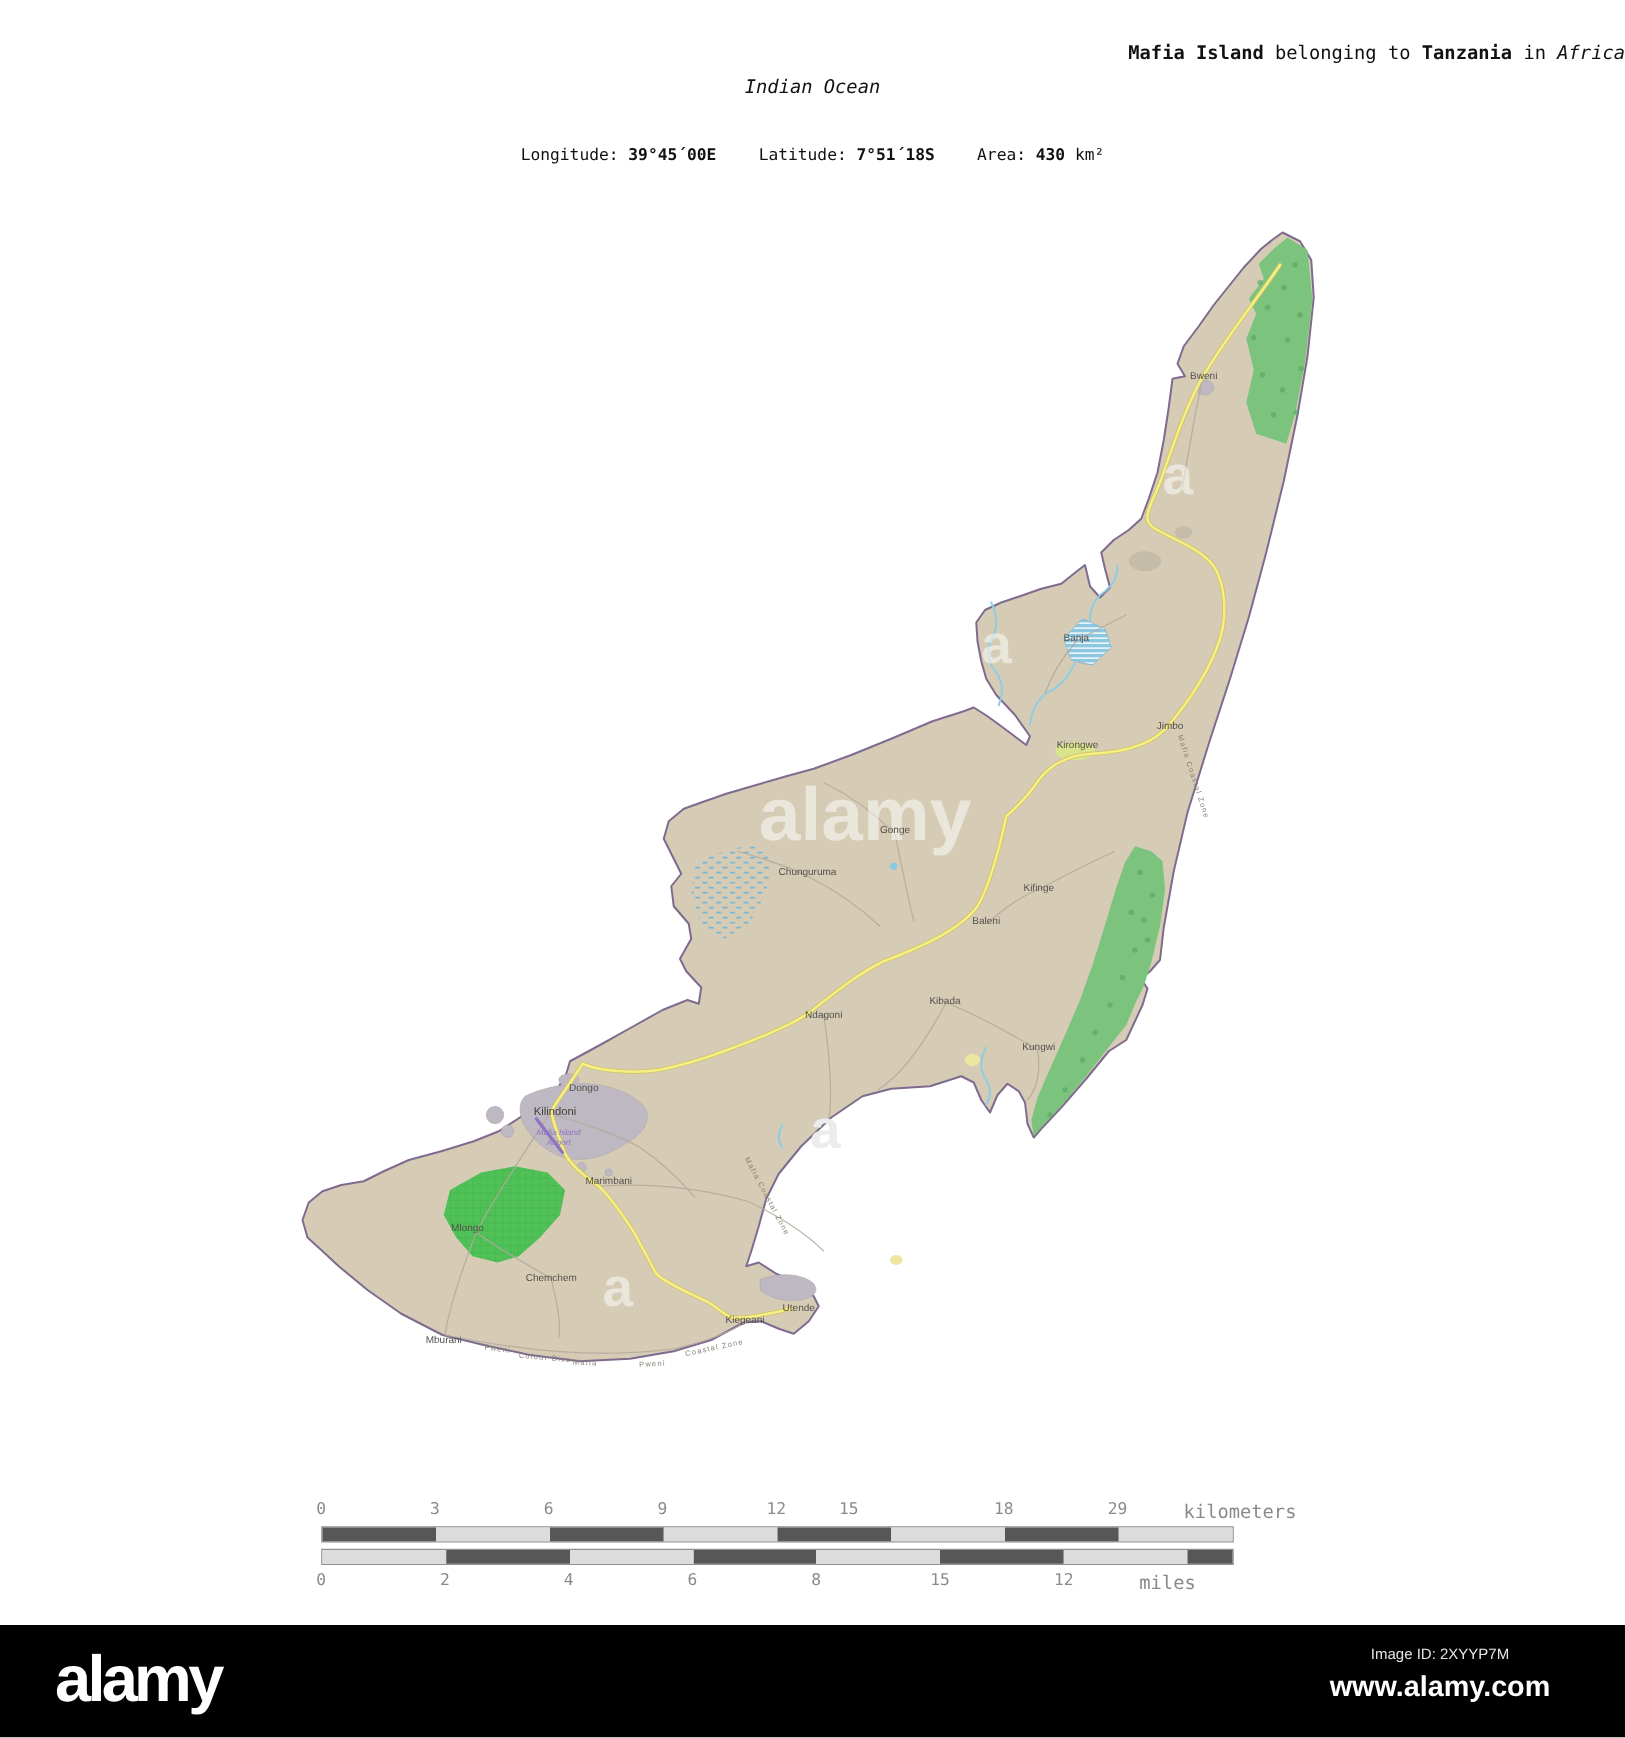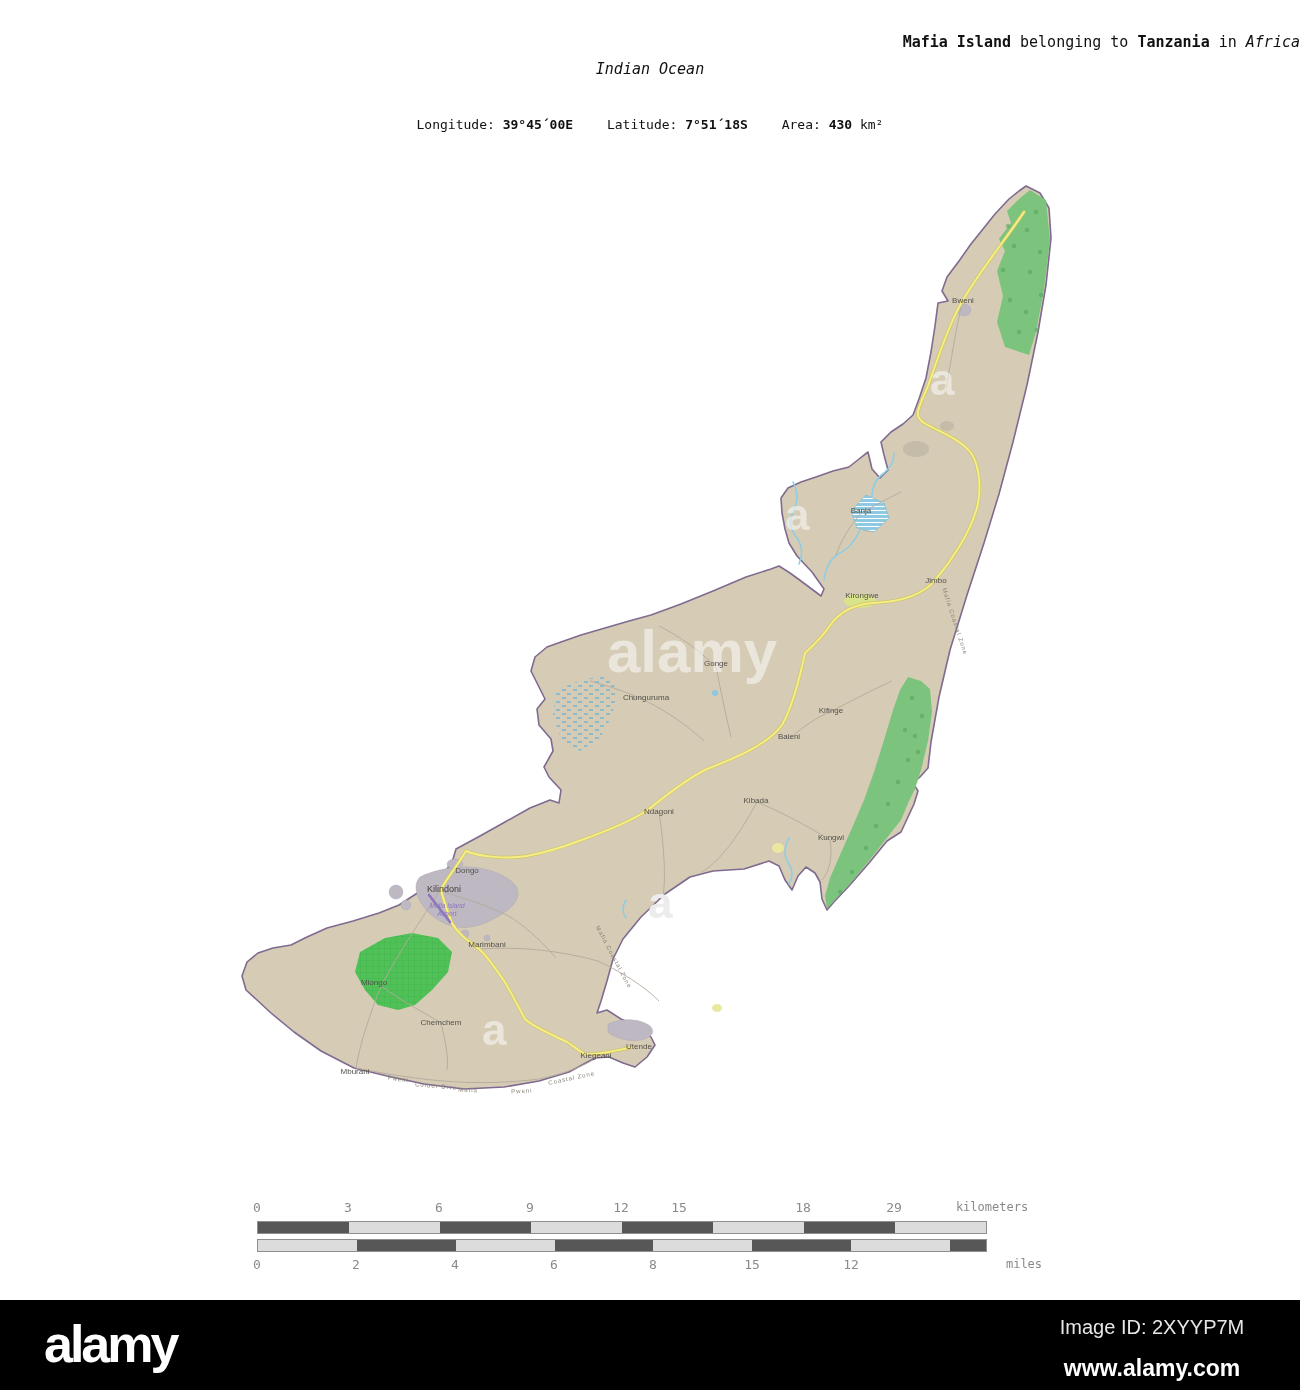--- a/index.html
+++ b/index.html
@@ -37,36 +37,36 @@
   .town-big{font-size:9px;fill:#413e38;}
   .airport-label{font-family:"Liberation Sans",sans-serif;font-size:6.5px;font-style:italic;
                  fill:var(--airport);text-anchor:middle;}
   .coast-label{font-family:"Liberation Sans",sans-serif;font-size:6px;fill:#8a8276;
                text-anchor:middle;letter-spacing:1px;}
   .wm{fill:rgba(255,255,255,.5);font-family:"Liberation Sans",sans-serif;font-weight:bold;}
   .wm-on-white{fill:#ececec;font-family:"Liberation Sans",sans-serif;font-weight:bold;}
 
   
   .tick{position:absolute;transform:translateX(-50%);font-size:13px;color:var(--scale-text);}
-  .unit{position:absolute;transform:translateX(-50%);font-size:12px;color:var(--scale-text);text-align:center;}
+  .unit{position:absolute;transform:translateX(-50%);font-size:15px;color:var(--scale-text);text-align:center;}
   .bar{position:absolute;left:257px;width:728px;height:11px;border:1px solid #8f8f8f;
        box-sizing:content-box;display:flex;}
   .seg{height:100%;}
   .seg.d{background:var(--scale-dark);}
   .seg.l{background:var(--scale-light);}
 
   
   .footer{position:absolute;left:0;top:1300px;width:1300px;height:90px;background:#000;}
   .alamy-logo{position:absolute;left:44px;top:14px;color:#fff;
               font-family:"Liberation Sans",sans-serif;font-weight:bold;
               font-size:52px;letter-spacing:-3px;}
   .footer-right{position:absolute;right:28px;top:16px;width:240px;text-align:center;
                 font-family:"Liberation Sans",sans-serif;color:#fff;}
-  .image-id{font-size:20px;color:#e6e6e6;}
-  .alamy-url{font-size:23px;font-weight:bold;margin-top:16px;}
+  .image-id{font-size:12px;color:#e6e6e6;}
+  .alamy-url{font-size:23px;font-weight:bold;margin-top:6px;}
 </style>
 </head>
 <body>
 
 <div class="title-line t1">
   <span class="b">Mafia Island</span>
   <span>belonging to</span>
   <span class="b">Tanzania</span>
   <span>in</span>
   <span class="it">Africa</span>
@@ -309,21 +309,21 @@
       <div class="seg d" style="width:36px"></div>
   </div>
 
   <span class="tick" style="left:257px;top:1257px">0</span>
   <span class="tick" style="left:356px;top:1257px">2</span>
   <span class="tick" style="left:455px;top:1257px">4</span>
   <span class="tick" style="left:554px;top:1257px">6</span>
   <span class="tick" style="left:653px;top:1257px">8</span>
   <span class="tick" style="left:752px;top:1257px">15</span>
   <span class="tick" style="left:851px;top:1257px">12</span>
-  <span class="unit" style="left:1024px;top:1257px">miles</span>
+  <span class="unit" style="left:934px;top:1257px">miles</span>
 </div>
 
 <div class="footer">
   <div class="alamy-logo">alamy</div>
   <div class="footer-right">
     <div class="image-id">Image ID: 2XYYP7M</div>
     <div class="alamy-url">www.alamy.com</div>
   </div>
 </div>
 

